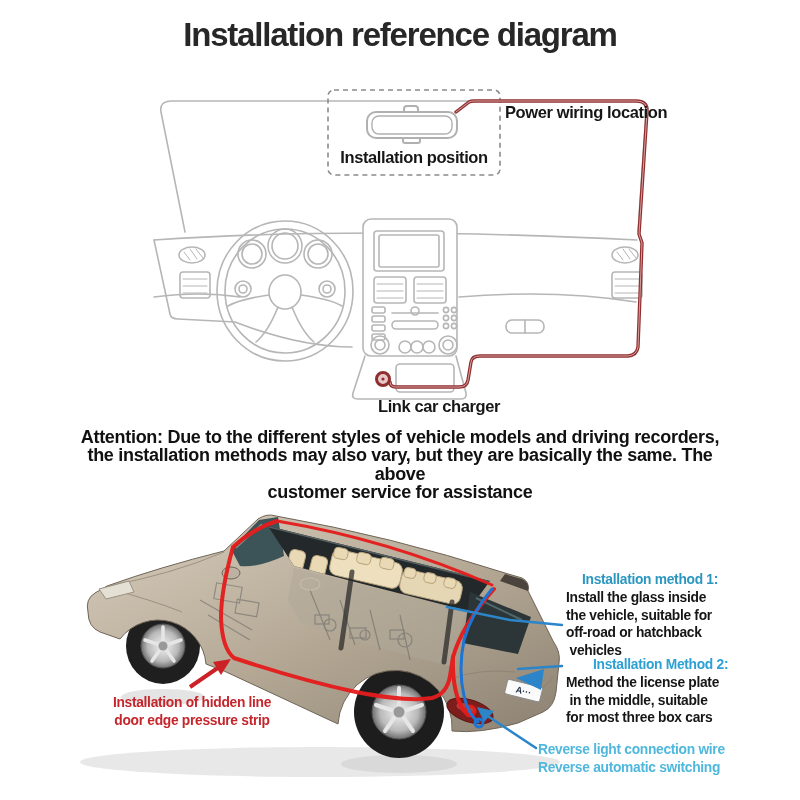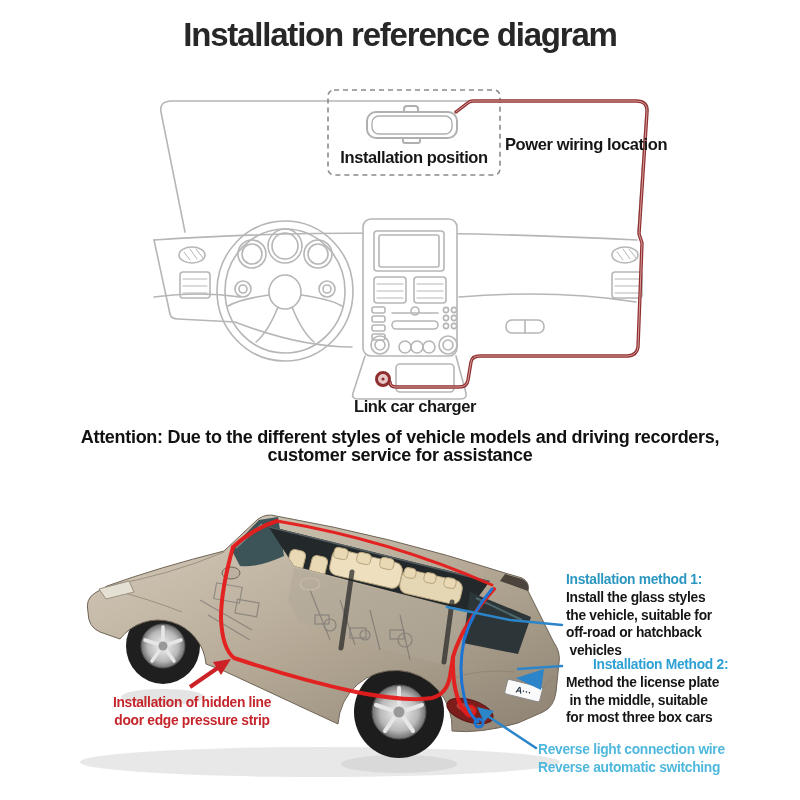--- a/index.html
+++ b/index.html
@@ -4,32 +4,32 @@
 <style>
   html,body{margin:0;padding:0;background:#fff;}
   #canvas{position:relative;width:800px;height:800px;background:#fff;overflow:hidden;
           font-family:"Liberation Sans",sans-serif;border-radius:17px;}
   .abs{position:absolute;}
   .lbl{font-weight:700;color:#161616;}
   #page-title{left:0;top:16px;width:800px;text-align:center;font-size:33px;
               letter-spacing:-1.2px;color:#272727;font-weight:700;}
   .diag-label{font-size:16.5px;letter-spacing:-0.4px;}
   #install-pos-label{left:328px;top:148px;width:172px;text-align:center;}
-  #power-wiring-label{left:505px;top:103px;width:170px;margin-top:32px;}
-  #link-charger-label{left:330px;top:397px;width:170px;text-align:center;}
+  #power-wiring-label{left:505px;top:103px;width:170px;}
+  #link-charger-label{left:330px;top:397px;width:170px;text-align:right;}
   #attention-block{left:75px;top:428px;width:650px;text-align:center;
                    font-size:18px;line-height:18.4px;letter-spacing:-0.3px;color:#111;}
   .ann{line-height:17.8px;font-size:13.8px;letter-spacing:-0.3px;}
   .ann div{white-space:pre;}
   #method1-block{left:566px;top:571px;}
   #method2-block{left:566px;top:656px;}
   #reverse-block{left:538px;top:741px;line-height:17.5px;}
   #hidden-line-block{left:103px;top:694px;width:178px;text-align:center;
                      font-size:13.8px;line-height:17.5px;letter-spacing:-0.3px;}
-  .heading1{color:#2b97c0;}
+  .heading1{color:#2b97c0;margin-left:16px;}
   .heading2{color:#2da0d4;margin-left:27px;}
   .cyan-text{color:#4fb8dc;}
   .red-text{color:#c5262c;}
   svg{display:block;}
 </style>
 </head>
 <body>
 
 <div id="canvas">
 
@@ -131,20 +131,21 @@
       <circle cx="383" cy="379" r="1.6" fill="#8f2f2f" stroke="none"></circle>
     </g>
   </svg>
 
   <div id="install-pos-label" class="abs lbl diag-label">Installation position</div>
   <div id="power-wiring-label" class="abs lbl diag-label">Power wiring location</div>
   <div id="link-charger-label" class="abs lbl diag-label">Link car charger</div>
 
   <div id="attention-block" class="abs lbl">
     <div>Attention: Due to the different styles of vehicle models and driving recorders,</div>
+    <div>the installation methods may also vary, but they are basically the same. The above</div>
     <div>customer service for assistance</div>
   </div>
 
   <svg class="abs" style="left:60px;top:505px" width="520" height="300" viewBox="60 505 520 300">
     <defs>
       <linearGradient id="bodyG" x1="0" y1="0" x2="1" y2="1">
         <stop offset="0" stop-color="#d8cdbd"></stop>
           <stop offset="0.55" stop-color="#b3a794"></stop>
         <stop offset="1" stop-color="#8d8172"></stop>
       </linearGradient>
@@ -272,21 +273,21 @@
     <polygon points="516,678 544,669 541,690" fill="#2c85c8"></polygon>
     <polygon points="477,707 494,711 484,722" fill="#2c85c8"></polygon>
     <g>
       <path d="M190,687 L222,665" stroke="#cc2127" stroke-width="4" fill="none"></path>
       <polygon points="231,659 213,662 221,675" fill="#cc2127"></polygon>
     </g>
   </svg>
 
   <div id="method1-block" class="abs lbl ann">
     <div class="heading1">Installation method 1:</div>
-    <div>Install the glass styles</div>
+    <div>Install the glass inside</div>
     <div>the vehicle, suitable for</div>
     <div>off-road or hatchback</div>
     <div> vehicles</div>
   </div>
 
   <div id="method2-block" class="abs lbl ann">
     <div class="heading2">Installation Method 2:</div>
     <div>Method the license plate</div>
     <div> in the middle, suitable</div>
     <div>for most three box cars</div>

